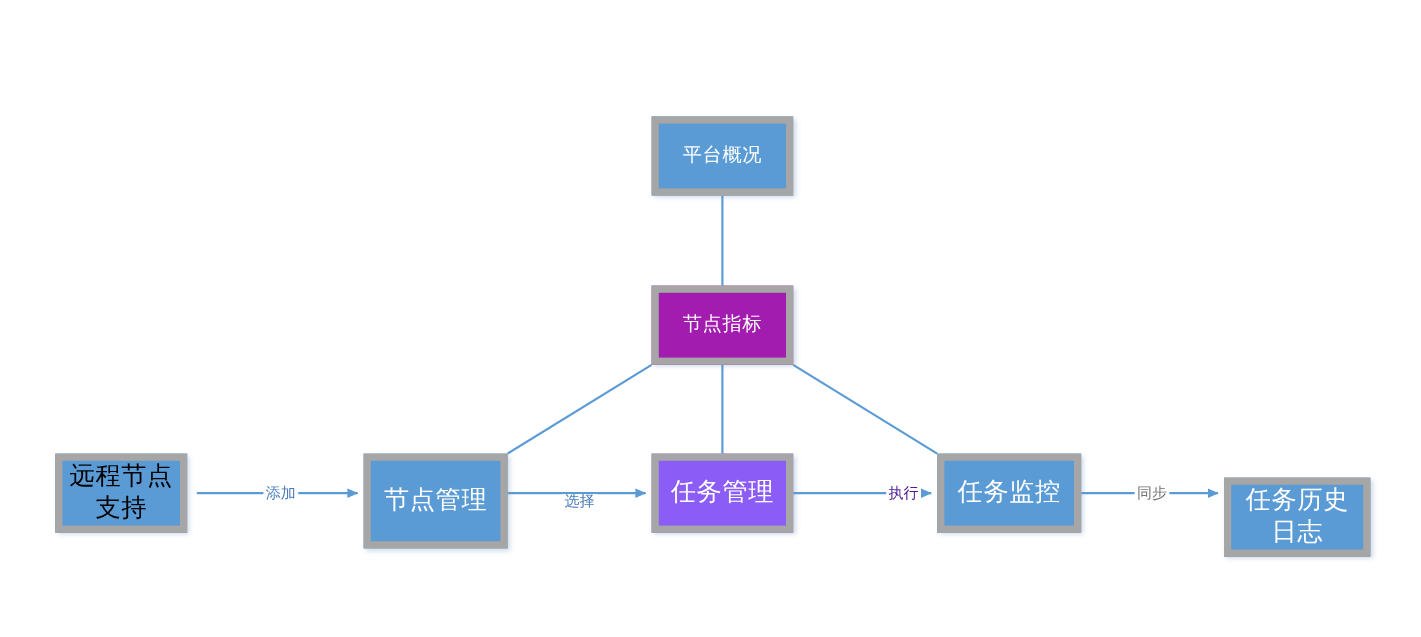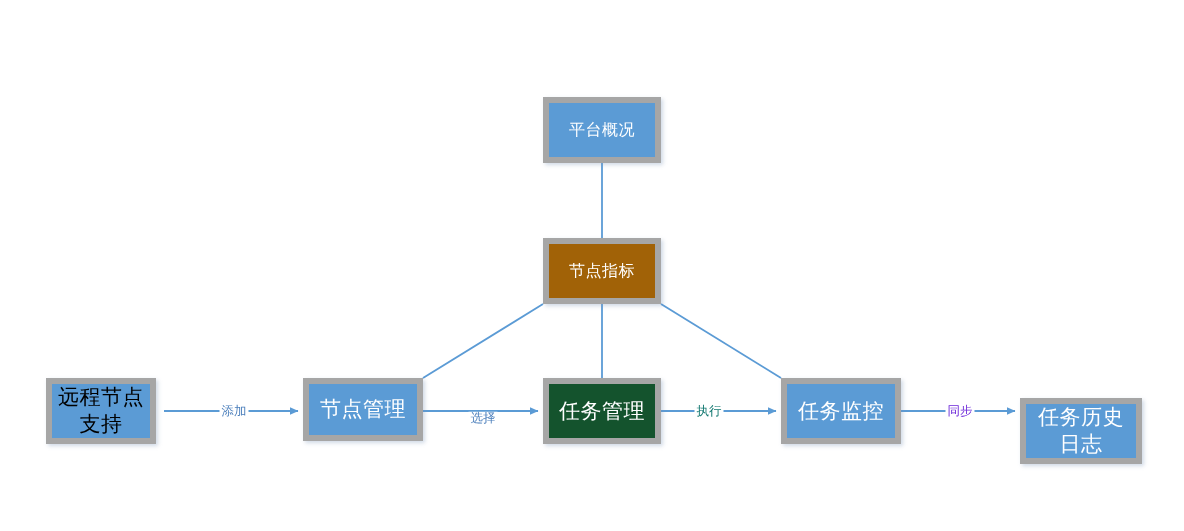--- a/index.html
+++ b/index.html
@@ -73,29 +73,29 @@
         <polyline points="661,304 781,378" fill="none" stroke="#5b9bd5" stroke-width="1.8"></polyline>
         <polyline points="164,411 298,411" fill="none" stroke="#5b9bd5" stroke-width="1.8" marker-end="url(#arrowhead)"></polyline>
         <polyline points="423,411 538,411" fill="none" stroke="#5b9bd5" stroke-width="1.8" marker-end="url(#arrowhead)"></polyline>
         <polyline points="661,411 776,411" fill="none" stroke="#5b9bd5" stroke-width="1.8" marker-end="url(#arrowhead)"></polyline>
         <polyline points="901,411 1015,411" fill="none" stroke="#5b9bd5" stroke-width="1.8" marker-end="url(#arrowhead)"></polyline>
       </g>
   </svg>
 
   <div id="node-layer">
       <div class="node size-md" style="left: 543px; top: 97px; width: 118px; height: 66px; background: rgb(91, 155, 213); border-color: rgb(166, 166, 166); color: rgb(255, 255, 255);">平台概况</div>
-      <div class="node size-md" style="left: 543px; top: 238px; width: 118px; height: 66px; background: #a16207; border-color: rgb(166, 166, 166); color: rgb(255, 255, 255);">节点指标</div>
+      <div class="node size-md" style="left: 543px; top: 238px; width: 118px; height: 66px; background: #a21caf; border-color: rgb(166, 166, 166); color: rgb(255, 255, 255);">节点指标</div>
       <div class="node size-lg" style="left: 46px; top: 378px; width: 110px; height: 66px; background: rgb(91, 155, 213); border-color: rgb(166, 166, 166); color: #000000;">远程节点
 支持</div>
-      <div class="node size-lg" style="left: 303px; top: 378px; width: 120px; height: 63px; background: rgb(91, 155, 213); border-color: rgb(166, 166, 166); color: rgb(255, 255, 255);">节点管理</div>
-      <div class="node size-lg" style="left: 543px; top: 378px; width: 118px; height: 66px; background: #14532d; border-color: rgb(166, 166, 166); color: rgb(255, 255, 255);">任务管理</div>
+      <div class="node size-lg" style="left: 303px; top: 378px; width: 120px; height: 79px; background: rgb(91, 155, 213); border-color: rgb(166, 166, 166); color: rgb(255, 255, 255);">节点管理</div>
+      <div class="node size-lg" style="left: 543px; top: 378px; width: 118px; height: 66px; background: #8b5cf6; border-color: rgb(166, 166, 166); color: rgb(255, 255, 255);">任务管理</div>
       <div class="node size-lg" style="left: 781px; top: 378px; width: 120px; height: 66px; background: rgb(91, 155, 213); border-color: rgb(166, 166, 166); color: rgb(255, 255, 255);">任务监控</div>
       <div class="node size-lg" style="left: 1020px; top: 398px; width: 122px; height: 66px; background: rgb(91, 155, 213); border-color: rgb(166, 166, 166); color: rgb(255, 255, 255);">任务历史
 日志</div>
     </div>
   <div id="label-layer">
       <div class="edge-label" style="left: 234px; top: 411px; color: rgb(74, 126, 187);">添加</div>
       <div class="edge-label" style="left: 483px; top: 418px; color: rgb(74, 126, 187);">选择</div>
-      <div class="edge-label" style="left: 709px; top: 411px; color: #0f766e;">执行</div>
-      <div class="edge-label" style="left: 960px; top: 411px; color: #6d28d9;">同步</div>
+      <div class="edge-label" style="left: 753px; top: 411px; color: #4c1d95;">执行</div>
+      <div class="edge-label" style="left: 960px; top: 411px; color: #737373;">同步</div>
     </div>
 
 </div>
 
 </body></html>

